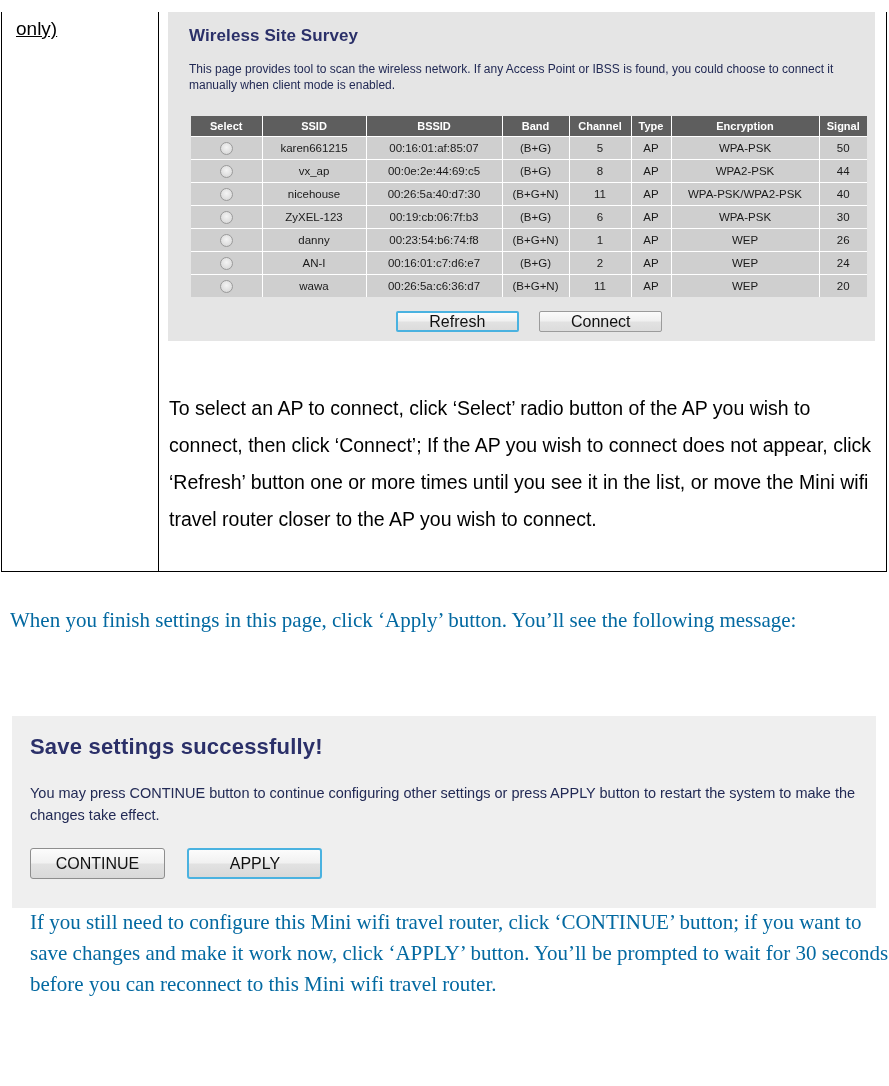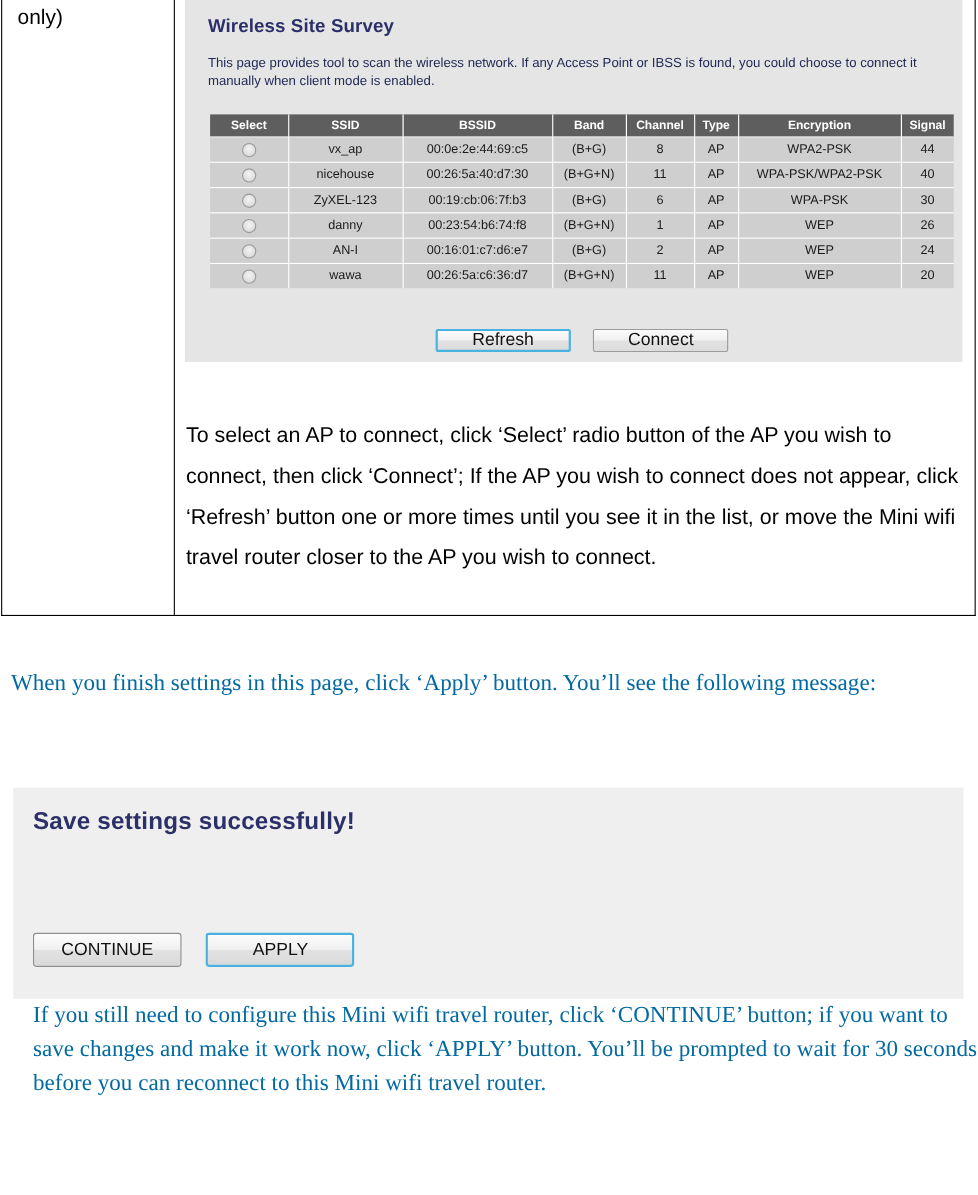--- a/index.html
+++ b/index.html
@@ -13,27 +13,28 @@
     position: relative;
     font-family: "Liberation Serif", serif;
     color: #000000;
     overflow: hidden;
   }
 
   
   .doc-table {
     position: absolute;
     left: 1px;
-    top: 0px;
+    top: 12px;
     width: 886px;
     height: 560px;
     border: 1.5px solid #000000;
     border-top: none;
     box-sizing: border-box;
     display: flex;
+    text-decoration: underline;
   }
   .doc-cell-left {
     width: 157px;
     box-sizing: border-box;
     border-right: 1.5px solid #000000;
     padding: 6px 0 0 14px;
     font-family: "Liberation Sans", sans-serif;
     font-size: 19px;
     color: #000;
     line-height: 1.2;
@@ -261,20 +262,30 @@
             <th>Band</th>
             <th>Channel</th>
             <th>Type</th>
             <th>Encryption</th>
             <th>Signal</th>
           </tr>
         </thead>
         <tbody>
           <tr>
             <td><span class="radio-dot"></span></td>
+            <td>karen661215</td>
+            <td>00:16:01:af:85:07</td>
+            <td>(B+G)</td>
+            <td>5</td>
+            <td>AP</td>
+            <td>WPA-PSK</td>
+            <td>50</td>
+          </tr>
+          <tr>
+            <td><span class="radio-dot"></span></td>
             <td>vx_ap</td>
             <td>00:0e:2e:44:69:c5</td>
             <td>(B+G)</td>
             <td>8</td>
             <td>AP</td>
             <td>WPA2-PSK</td>
             <td>44</td>
           </tr>
           <tr>
             <td><span class="radio-dot"></span></td>
@@ -337,19 +348,20 @@
 
     <div class="instr-para">To select an AP to connect, click ‘Select’ radio button of the AP you wish to connect, then click ‘Connect’; If the AP you wish to connect does not appear, click ‘Refresh’ button one or more times until you see it in the list, or move the Mini wifi travel router closer to the AP you wish to connect.</div>
 
   </div>
 </div>
 
 <div class="body-para" id="para-apply">When you finish settings in this page, click ‘Apply’ button. You’ll see the following message:</div>
 
 <div class="save-panel">
   <div class="save-title">Save settings successfully!</div>
+  <div class="save-desc">You may press CONTINUE button to continue configuring other settings or press APPLY button to restart the system to make the changes take effect.</div>
   <div class="save-btn-row">
     <span class="sbtn">CONTINUE</span>
     <span class="sbtn focused">APPLY</span>
   </div>
 </div>
 
 <div class="body-para" id="para-continue">If you still need to configure this Mini wifi travel router, click ‘CONTINUE’ button; if you want to save changes and make it work now, click ‘APPLY’ button. You’ll be prompted to wait for 30 seconds before you can reconnect to this Mini wifi travel router.</div>
 
 </body></html>

